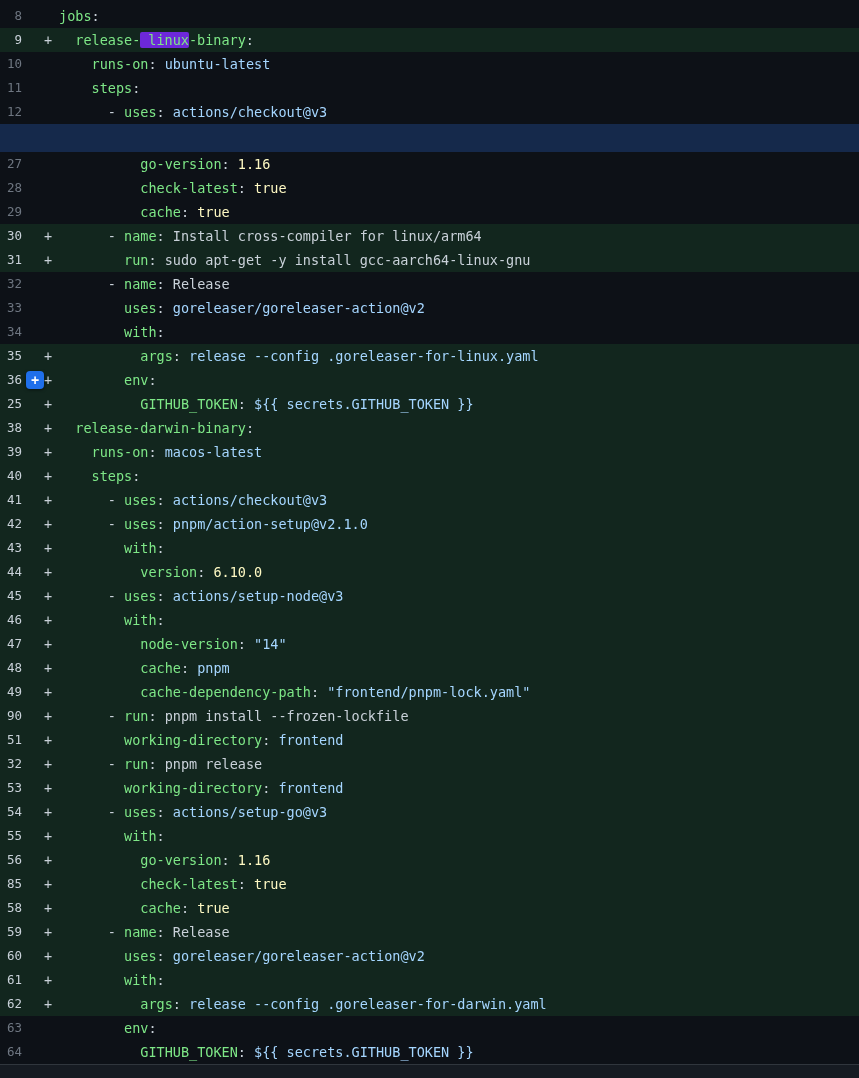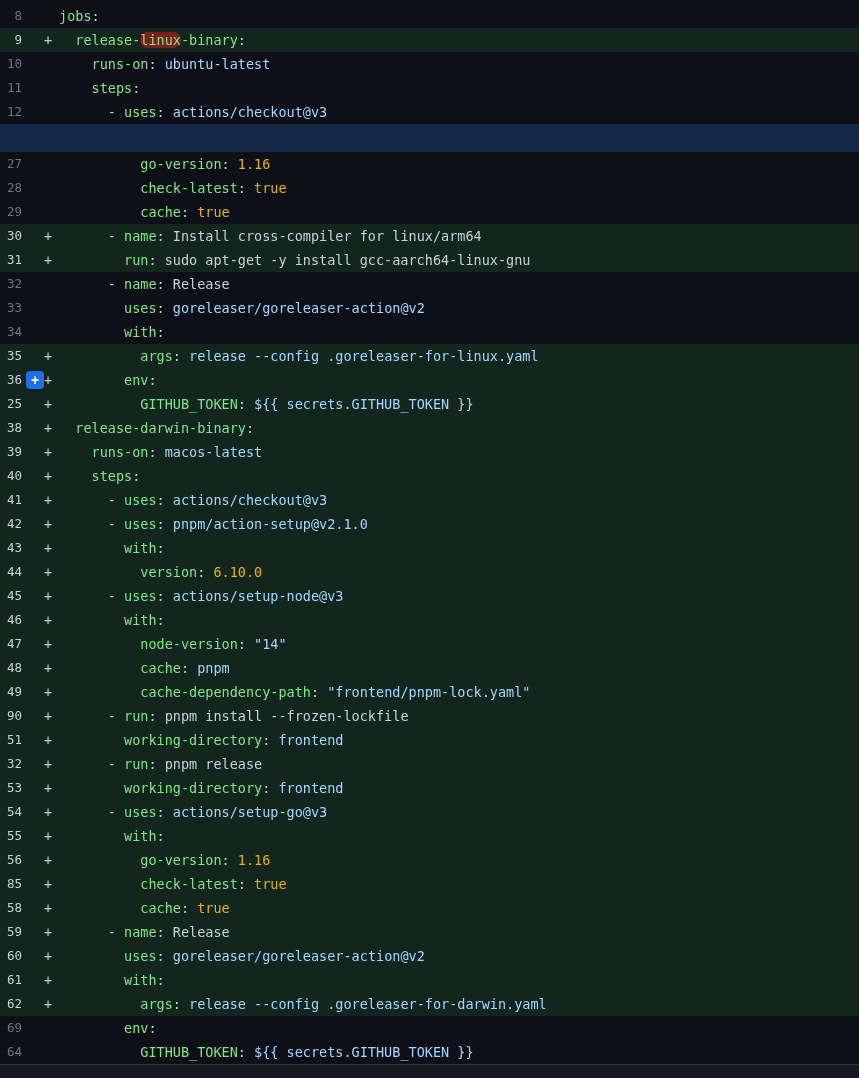--- a/index.html
+++ b/index.html
@@ -43,26 +43,27 @@
     padding-left: 10px;
     color: #c9d1d9;
   }
   .code {
     flex: 1 1 auto;
     white-space: pre;
     color: #c9d1d9;
   }
   .tok-k { color: #7ee787; }
   .tok-v { color: #a5d6ff; margin-top: 38px; }
-  .tok-n { color: #eab308; }
+  .tok-n { color: #fef9c3; }
   .tok-p { color: #c9d1d9; }
   .tok-kh {
     color: #7ee787;
-    background: #7f1d1d;
-    border-radius: 8px;
+    background: #6d28d9;
+    border-radius: 2px;
+    padding-left: 8px;
   }
   .expander {
     height: 28px;
     background: #15294b;
     cursor: pointer;
   }
   .comment-btn {
     position: absolute;
     left: 26px;
     top: 50%;
@@ -295,21 +296,21 @@
         <span class="gutter">61</span>
         <span class="marker">+</span>
         <span class="code"><span class="tok-k">        with</span><span class="tok-p">:</span></span>
       </div>
       <div class="row add">
         <span class="gutter">62</span>
         <span class="marker">+</span>
         <span class="code"><span class="tok-k">          args</span><span class="tok-p">:</span><span class="tok-v"> release --config .goreleaser-for-darwin.yaml</span></span>
       </div>
       <div class="row ctx">
-        <span class="gutter">69</span>
+        <span class="gutter">63</span>
         <span class="marker"></span>
         <span class="code"><span class="tok-k">        env</span><span class="tok-p">:</span></span>
       </div>
       <div class="row ctx">
         <span class="gutter">64</span>
         <span class="marker"></span>
         <span class="code"><span class="tok-k">          GITHUB_TOKEN</span><span class="tok-p">:</span><span class="tok-v"> ${{ secrets.GITHUB_TOKEN }}</span></span>
       </div>
     </div>
   <div class="file-bottom"></div>

